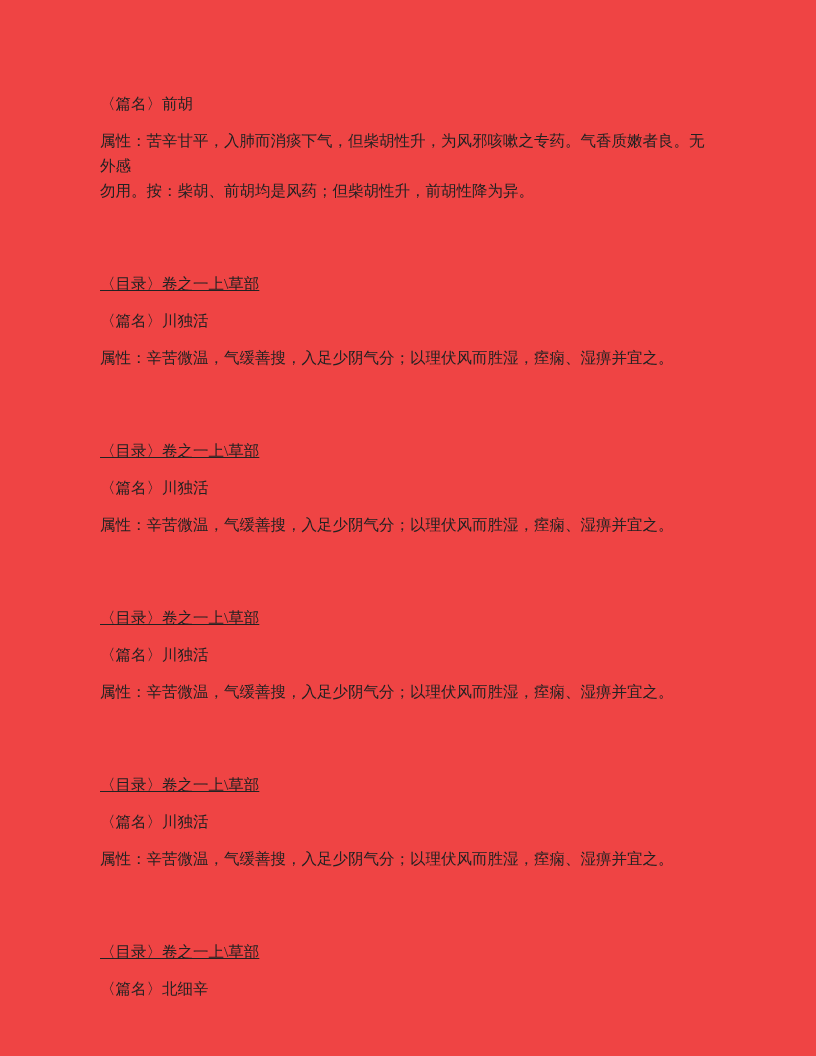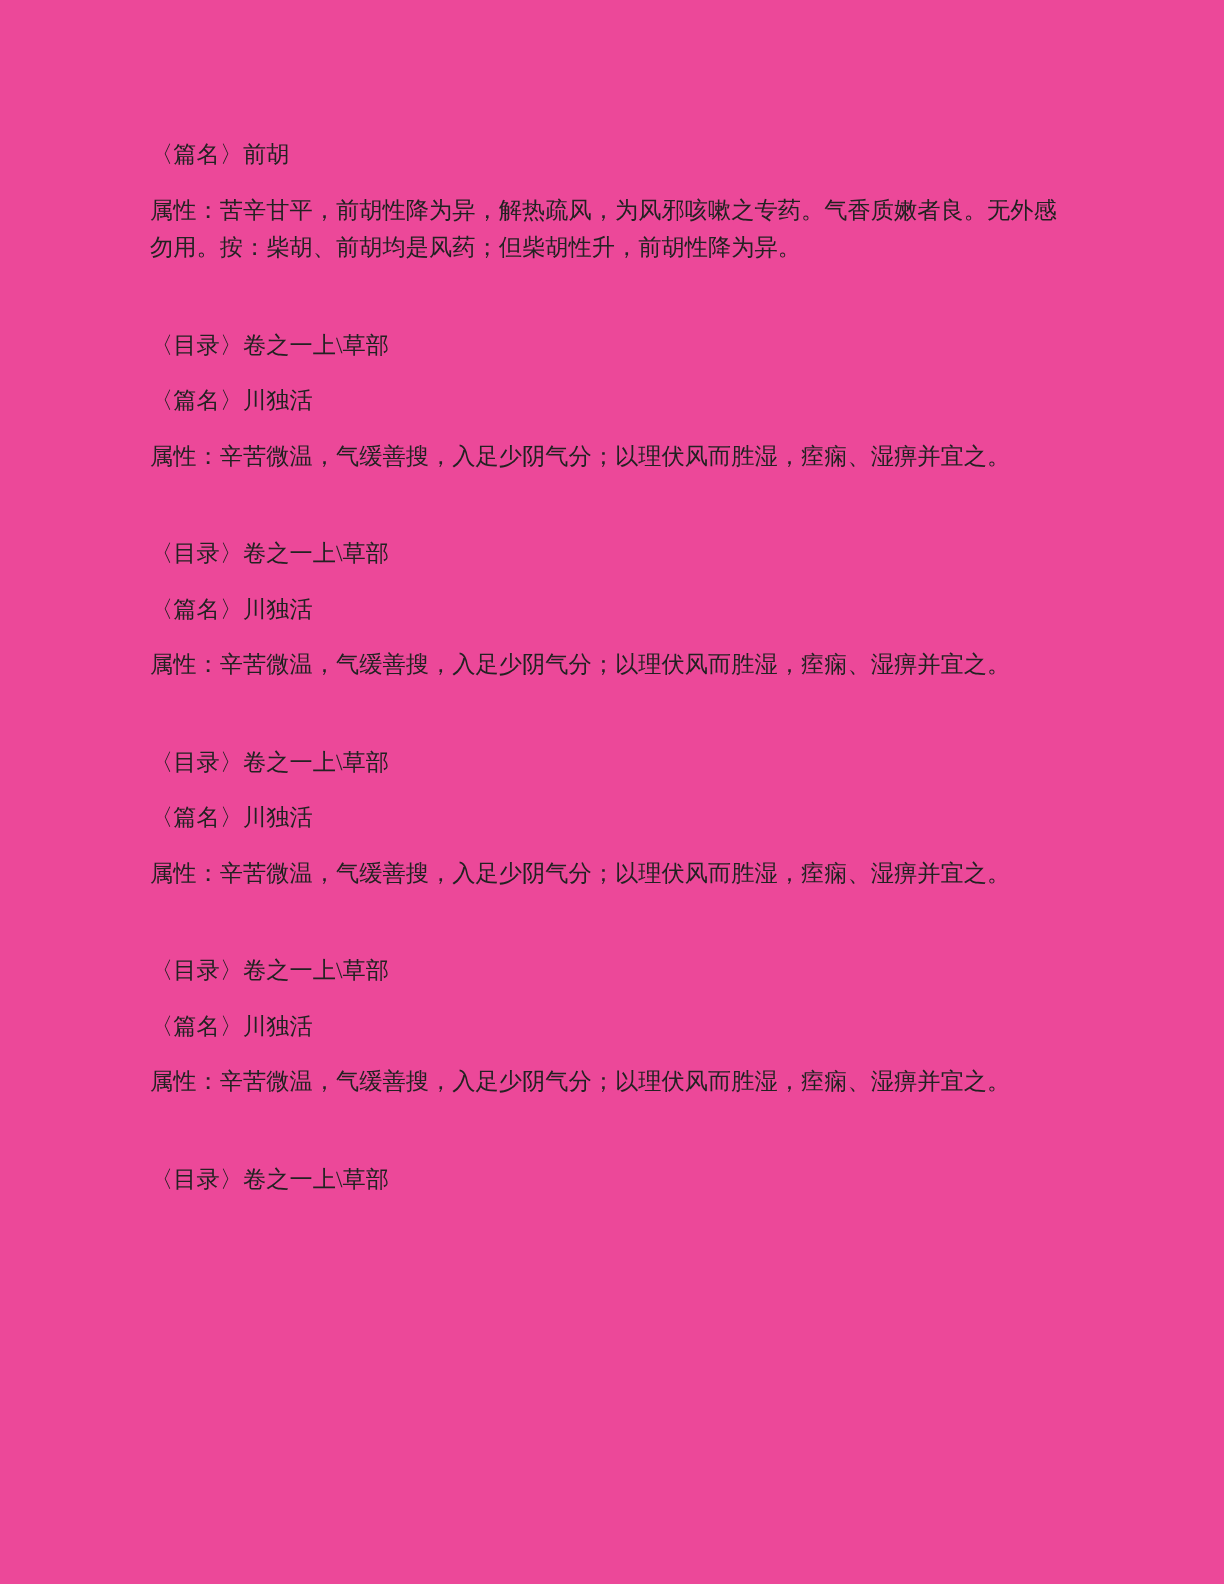--- a/index.html
+++ b/index.html
@@ -2,45 +2,46 @@
 <html><head>
 <meta charset="utf-8">
 <style>
   * { margin: 0; padding: 0; box-sizing: border-box; }
   html, body { background: #e8e8e8; }
   .page {
     position: relative;
     width: 816px;
     height: 1056px;
     margin: 0 auto;
-    background: #ec4899;
+    background: #ef4444;
     overflow: hidden;
     padding: 91px 100px 0 100px;
     font-family: "Liberation Serif", "DejaVu Serif", serif;
     font-size: 15.5px;
     line-height: 25px;
     color: #222222;
   }
   .para {
     margin: 0 0 12px 0;
     white-space: pre-line;
     text-align: left;
   }
   .catalog {
-    margin-top: 40px; 
+    margin-top: 68px; 
+    text-decoration: underline;
   }
 </style>
 </head>
 <body>
 
 <div class="page">
 
   <section>
     <p class="para">〈篇名〉前胡</p>
-    <p class="para">属性：苦辛甘平，前胡性降为异，解热疏风，为风邪咳嗽之专药。气香质嫩者良。无外感
+    <p class="para">属性：苦辛甘平，入肺而消痰下气，但柴胡性升，为风邪咳嗽之专药。气香质嫩者良。无外感
 勿用。按：柴胡、前胡均是风药；但柴胡性升，前胡性降为异。</p>
   </section>
 
   <section>
     <p class="para catalog">〈目录〉卷之一上\草部</p>
     <p class="para">〈篇名〉川独活</p>
     <p class="para">属性：辛苦微温，气缓善搜，入足少阴气分；以理伏风而胜湿，痓痫、湿痹并宜之。</p>
   </section>
 
   <section>
@@ -56,15 +57,16 @@
   </section>
 
   <section>
     <p class="para catalog">〈目录〉卷之一上\草部</p>
     <p class="para">〈篇名〉川独活</p>
     <p class="para">属性：辛苦微温，气缓善搜，入足少阴气分；以理伏风而胜湿，痓痫、湿痹并宜之。</p>
   </section>
 
   <section>
     <p class="para catalog">〈目录〉卷之一上\草部</p>
+    <p class="para">〈篇名〉北细辛</p>
   </section>
 
 </div>
 
 </body></html>

